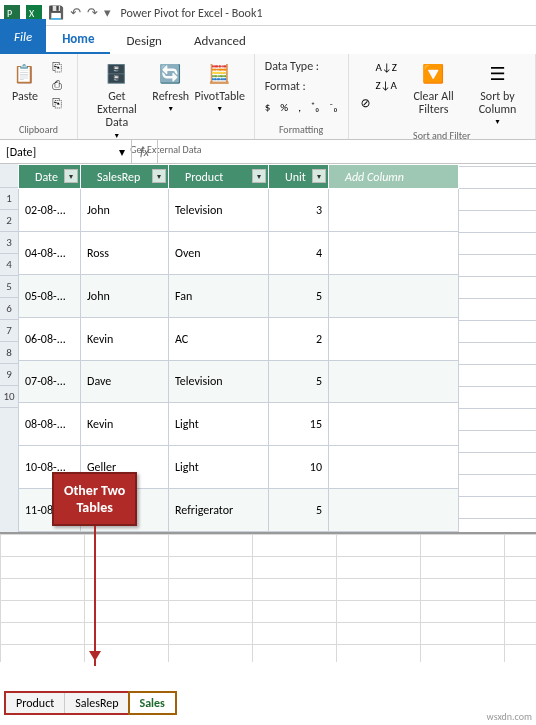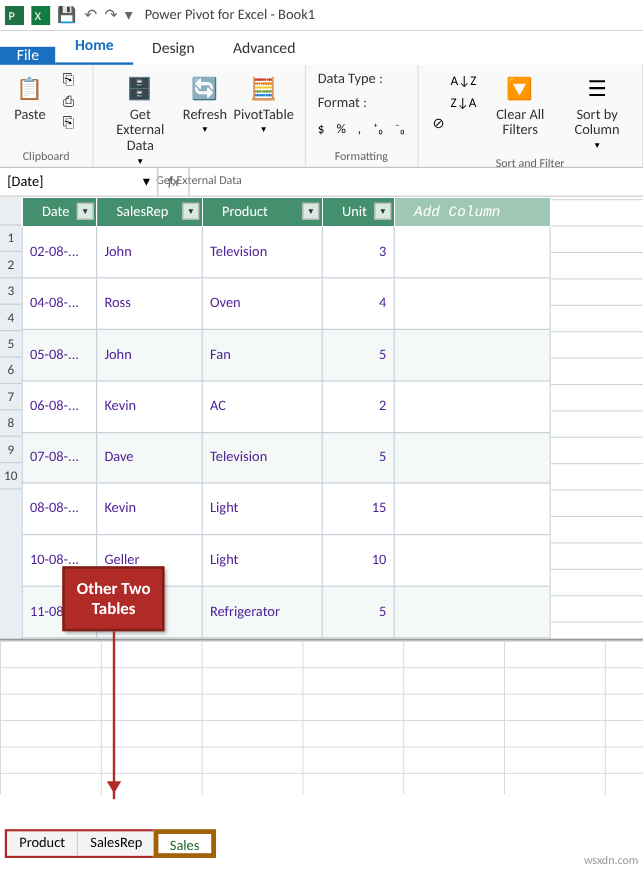--- a/index.html
+++ b/index.html
@@ -6,21 +6,21 @@
     body { font-family: "Segoe UI", Calibri, sans-serif; font-size: 12px; background: #fff; width: 536px; height: 725px; overflow: hidden; position: relative; }
 
     .titlebar { height: 26px; background: #fff; border-bottom: 1px solid #d4d4d4; display: flex; align-items: center; padding: 0 4px; gap: 6px; }
     .titlebar .icon { width: 16px; height: 16px; }
     .titlebar .title { font-size: 12px; color: #444; margin-left: 4px; }
     .qat { display: flex; gap: 6px; align-items: center; }
     .qat .glyph { color: #666; font-size: 13px; }
 
     .tabs { height: 28px; display: flex; align-items: flex-end; background: #fff; }
     .tab { padding: 6px 16px; font-size: 13px; color: #333; cursor: pointer; }
-    .tab.file { background: #1a6fbf; color: #fff; font-size: 13px; padding: 0 14px; }
+    .tab.file { background: #1a6fbf; color: #fff; font-size: 13px; padding: 10px 14px; font-style: italic; }
     .tab.active { border-bottom: 2px solid #1a6fbf; color: #1a6fbf; font-weight: 600; }
 
     .ribbon { height: 86px; border-bottom: 1px solid #c5c5c5; background: #f9f9f9; display: flex; }
     .rgroup { border-right: 1px solid #e0e0e0; display: flex; flex-direction: column; justify-content: space-between; padding: 4px 6px 2px; }
     .rgroup-items { display: flex; gap: 2px; align-items: flex-start; flex: 1; }
     .rgroup-label { font-size: 10px; color: #666; text-align: center; padding: 1px 0; }
     .rbtn { display: flex; flex-direction: column; align-items: center; justify-content: flex-start; padding: 2px 4px; min-width: 38px; cursor: pointer; text-align: center; }
     .rbtn .ricon { width: 28px; height: 28px; display: flex; align-items: center; justify-content: center; font-size: 18px; margin-bottom: 2px; }
     .rbtn .rlabel { font-size: 12px; color: #333; line-height: 1.1; }
     .rbtn.small { flex-direction: row; min-width: auto; font-size: 11px; padding: 1px 4px; height: 18px; align-items: center; }
@@ -35,44 +35,44 @@
 
     .grid { display: flex; height: 370px; border-bottom: 2px solid #999; }
     .rowhdr-col { width: 18px; background: #e9eef3; }
     .rowhdr-col .rh { height: 22px; border-bottom: 1px solid #c9d0d9; text-align: center; font-size: 11px; color: #444; line-height: 22px; }
     .rowhdr-col .rh.top { height: 24px; background: #e9eef3; }
 
     .data-table { border-collapse: collapse; flex: 0 0 auto; }
     .data-table th { background: #448f6e; color: #fff; font-weight: 400; font-size: 12px; height: 24px; padding: 0 16px; border: 1px solid #fff; text-align: left; position: relative; }
     .data-table th .dd { position: absolute; right: 2px; top: 4px; width: 14px; height: 14px; background: #d7e9e0; border: 1px solid #bbb; display: inline-flex; align-items: center; justify-content: center; font-size: 8px; color: #333; }
     .data-table th.addcol { background: #9fc8b4; color: #fff; font-style: italic; }
-    .data-table td { height: 22px; border: 1px solid #c9d0d9; padding: 0 6px; font-size: 12px; color: #4c1d95; background: #fff; }
+    .data-table td { height: 22px; border: 1px solid #c9d0d9; padding: 0 6px; font-size: 12px; color: #000000; background: #fff; }
     .data-table td.num { text-align: right; }
     .data-table td.alt { background: #f4f8f6; }
     .data-table td.empty { background: #fff; }
     .data-table td.empty.alt { background: #f4f8f6; }
     .col-date { width: 62px; }
     .col-rep { width: 88px; }
     .col-prod { width: 100px; }
     .col-unit { width: 60px; }
-    .col-add { width: 130px; font-family: Liberation Mono, monospace; }
+    .col-add { width: 130px; }
 
     .rest-grid { flex: 1; background: #fff; background-image: linear-gradient(#c9d0d9 1px, transparent 1px); background-size: 100% 22px; background-position: 0 24px; }
 
     .bottom-grid { height: 128px; background: #fff; position: relative; }
     .bottom-grid .bg-lines { position: absolute; inset: 0; background-image: linear-gradient(#d9d9d9 1px, transparent 1px), linear-gradient(90deg, #d9d9d9 1px, transparent 1px); background-size: 84px 22px; }
 
     .callout { position: absolute; top: 472px; left: 52px; z-index: 5; }
     .callout-box { background: #b02b27; color: #fff; border: 2px solid #7d1e1b; padding: 8px 10px; font-size: 14px; font-weight: 600; text-align: center; box-shadow: 2px 2px 3px rgba(0,0,0,.3); }
     .callout-arrow { width: 2px; height: 140px; background: #b02b27; margin: 0 auto; position: relative; }
     .callout-arrow::after { content: ""; position: absolute; bottom: -1px; left: -5px; border: 6px solid transparent; border-top: 10px solid #b02b27; }
 
     .sheet-tabs { position: absolute; bottom: 10px; left: 4px; display: flex; border: 2px solid #b02b27; background: #fff; height: 24px; }
     .stab { padding: 3px 10px; border-right: 1px solid #ccc; font-size: 12px; cursor: pointer; background: #f4f4f4; }
-    .stab.active { border: 4px solid #a16207; font-weight: 400; color: #1d6a2e; background: #fff; margin: -2px; }
+    .stab.active { border: 2px solid #a16207; font-weight: 700; color: #1d6a2e; background: #fff; margin: -2px; }
 
     .watermark { position: absolute; bottom: 2px; right: 4px; font-size: 10px; color: #999; }
 
     .rbtn.big { min-width: 56px; }
     .caret { font-size: 8px; }
   </style>
 </head>
 <body>
 
 <div class="titlebar">

